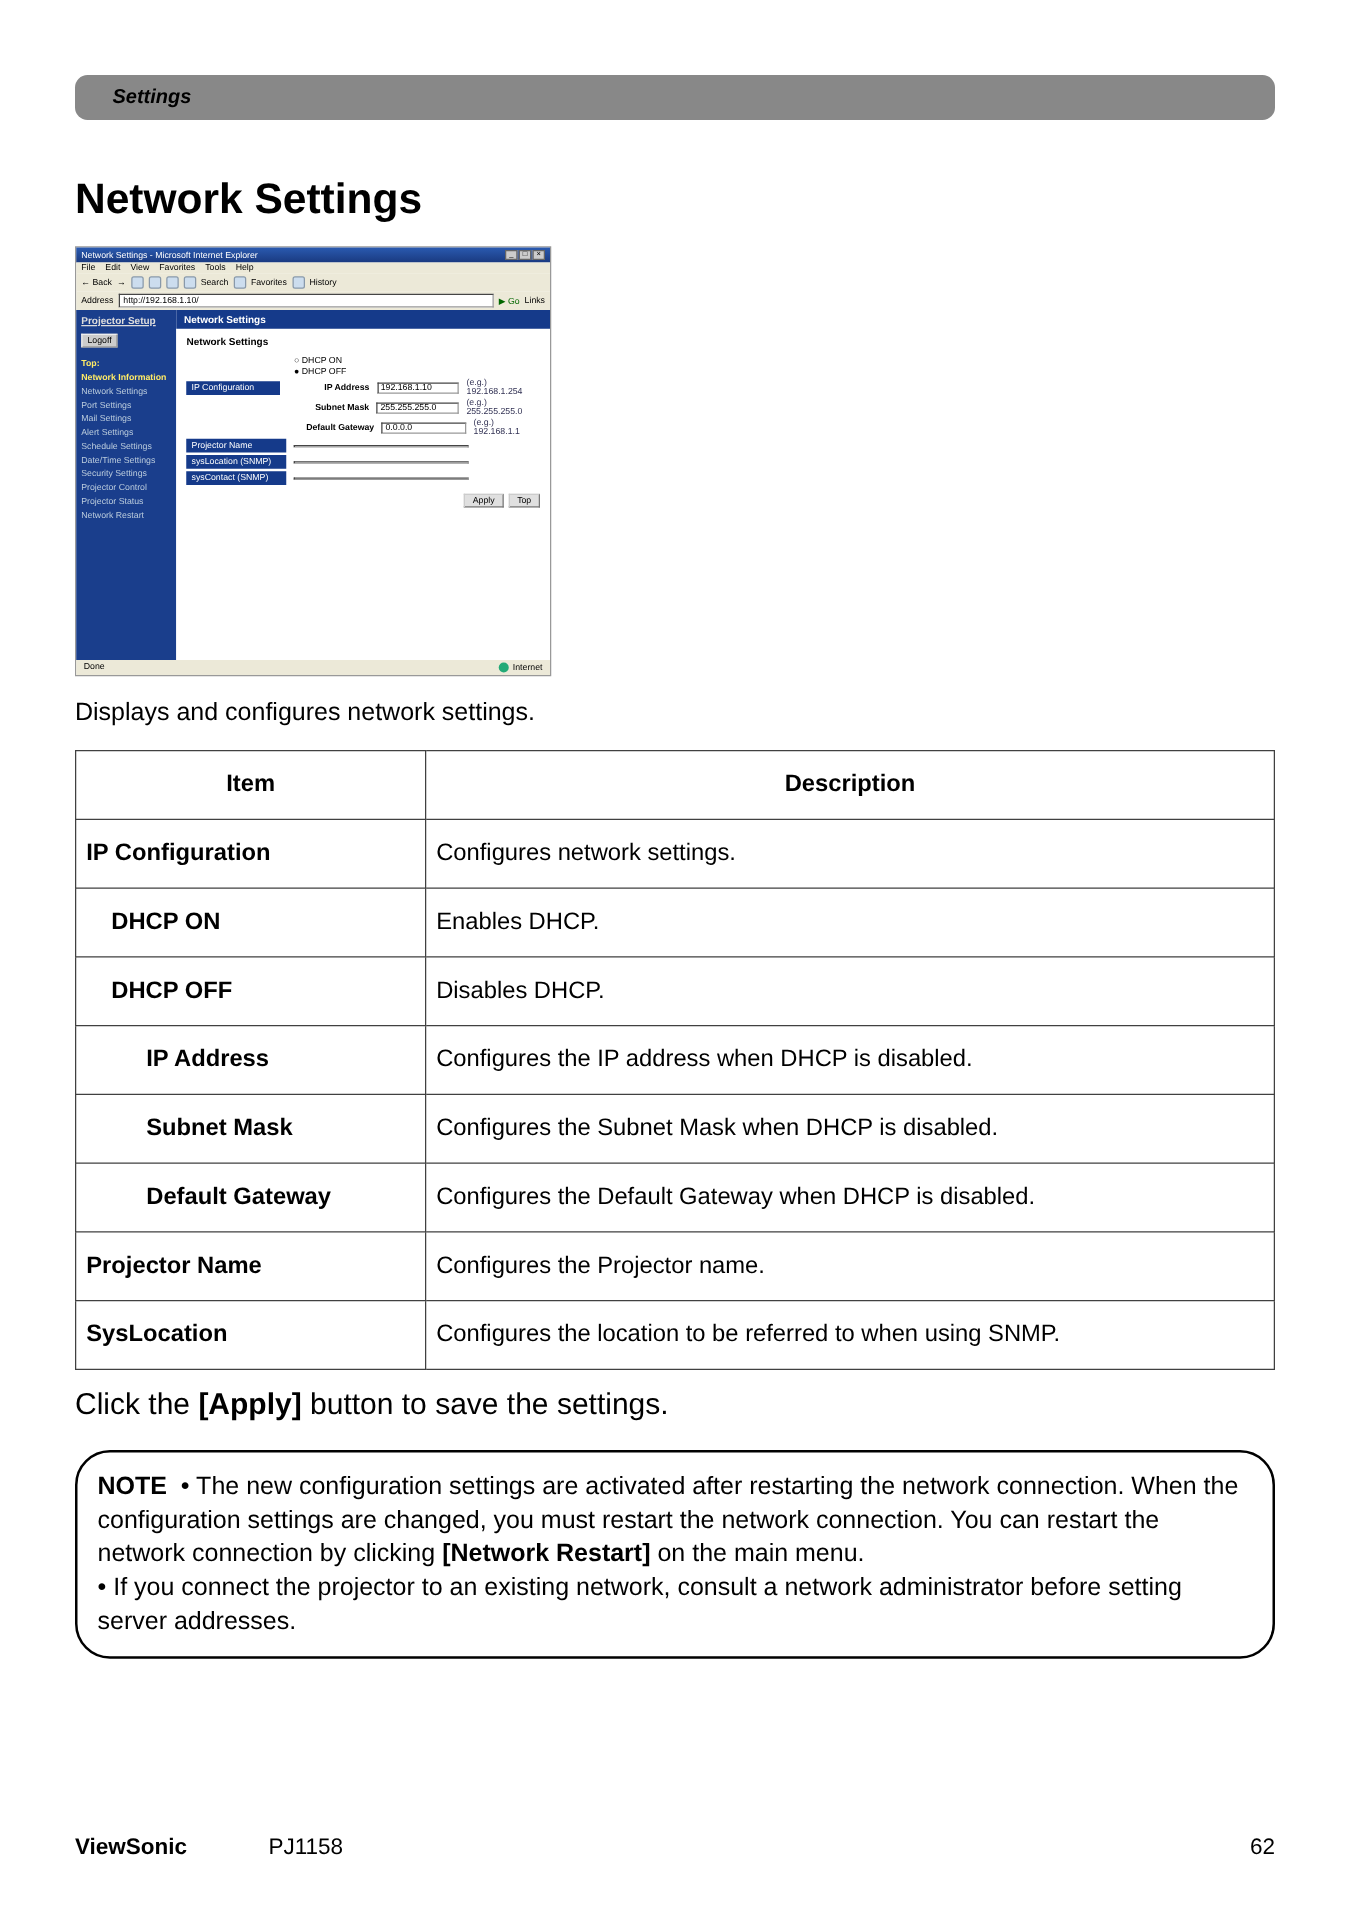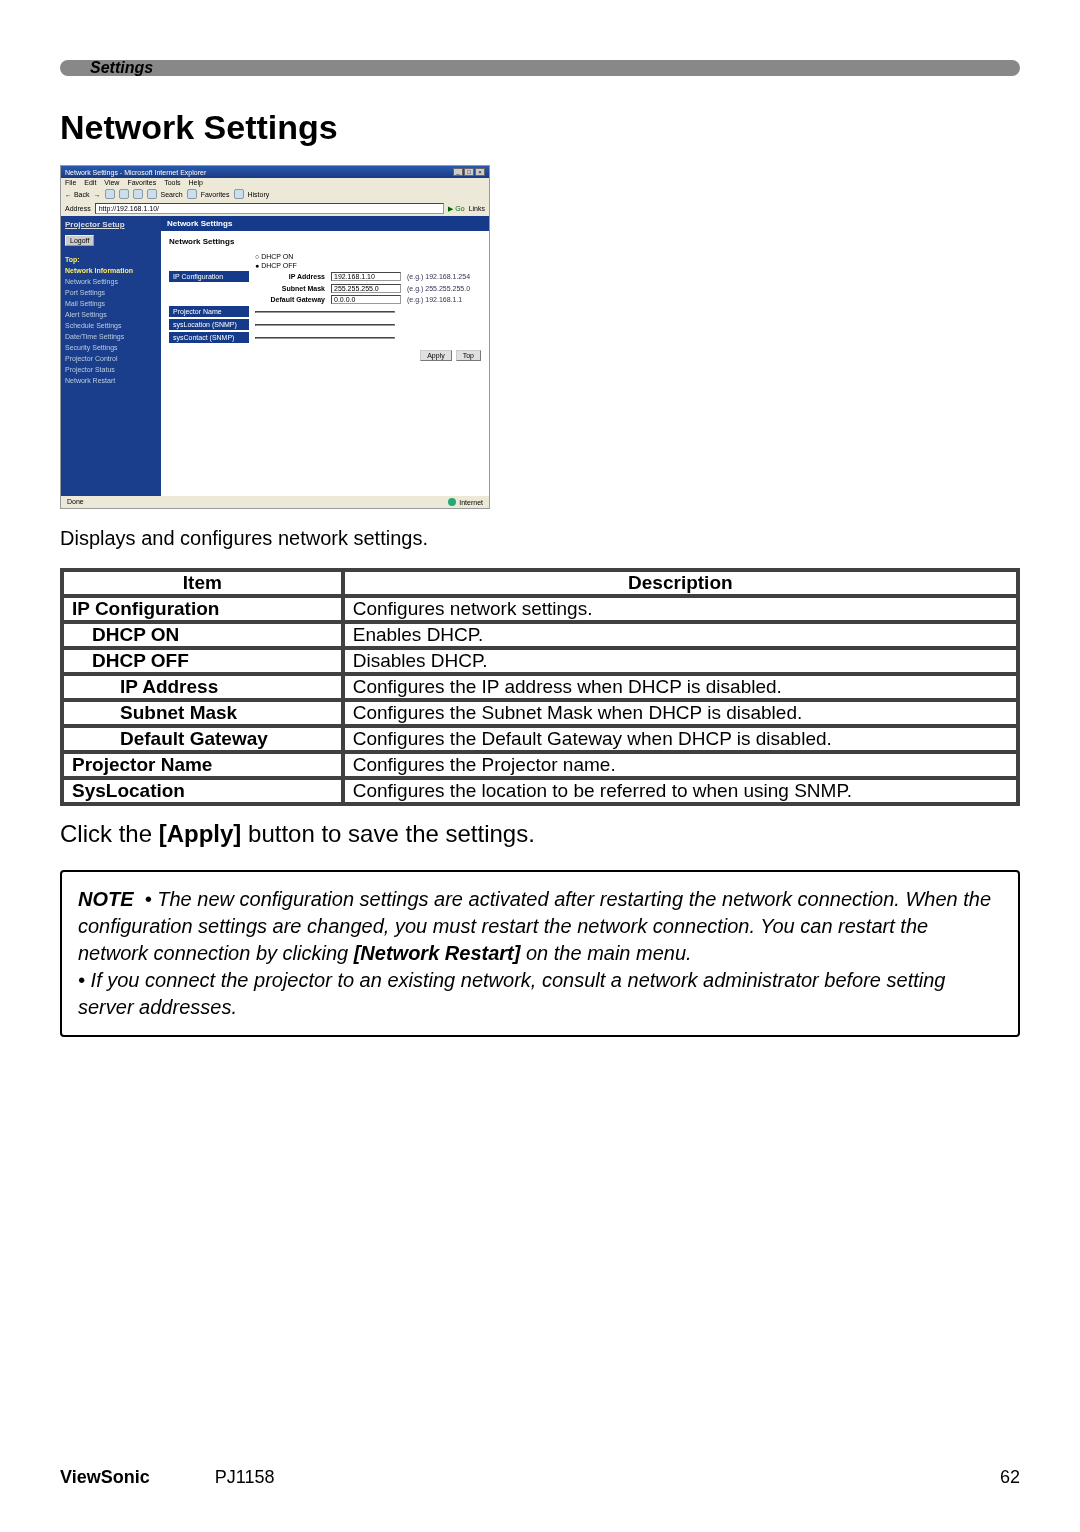--- a/index.html
+++ b/index.html
@@ -10,42 +10,42 @@
     height: 1532px;
     position: relative;
     color: #000;
   }
   .page {
     padding: 60px 60px 0 60px;
   }
   .header-bar {
     background: #888;
     border-radius: 10px;
-    height: 16px;
+    height: 36px;
     display: flex;
     align-items: center;
     padding-left: 30px;
-    margin-bottom: 32px;
+    margin-bottom: 44px;
   }
   .header-bar-text {
     color: #000;
     font-weight: bold;
     font-size: 16px;
     font-style: italic;
   }
   .section-title {
     font-size: 34px;
     font-weight: 900;
     font-family: Arial, sans-serif;
     margin-bottom: 18px;
   }
 
   
   .browser-mock {
-    width: 430px;
+    width: 381px;
     border: 1px solid #999;
     font-size: 7px;
     background: #fff;
     margin-bottom: 18px;
   }
   .bm-titlebar {
     background: linear-gradient(#2a5ab0, #1a3a80);
     color: #fff;
     padding: 2px 4px;
     display: flex;
@@ -109,42 +109,41 @@
   .bm-status .gl { width:8px; height:8px; background:#2a7; border-radius:50%; }
 
   .intro-text { font-size: 20px; margin: 8px 0 18px 0; }
 
   table.settings {
     border-collapse: collapse;
     width: 100%;
     font-size: 19px;
   }
   table.settings th, table.settings td {
-    border: 4px solid #404040;
-    padding: 0 8px;
+    border: 1px solid #404040;
+    padding: 16px 8px;
     vertical-align: top;
   }
   table.settings th {
     font-weight: bold;
     text-align: center;
   }
   .indent1 { padding-left: 28px !important; }
   .indent2 { padding-left: 56px !important; }
   .bold { font-weight: bold; }
 
   .after-table { font-size: 24px; margin-top: 14px; }
 
   .note-box {
     border: 2.5px solid #000;
-    border-radius: 4px;
+    border-radius: 28px;
     padding: 14px 16px;
     margin-top: 22px;
     font-size: 20px;
     line-height: 1.35;
-    font-style: italic;
   }
   .note-label { font-weight: 900; }
 
   .footer {
     position: absolute;
     bottom: 44px;
     left: 60px;
     right: 60px;
     display: flex;
     justify-content: space-between;

